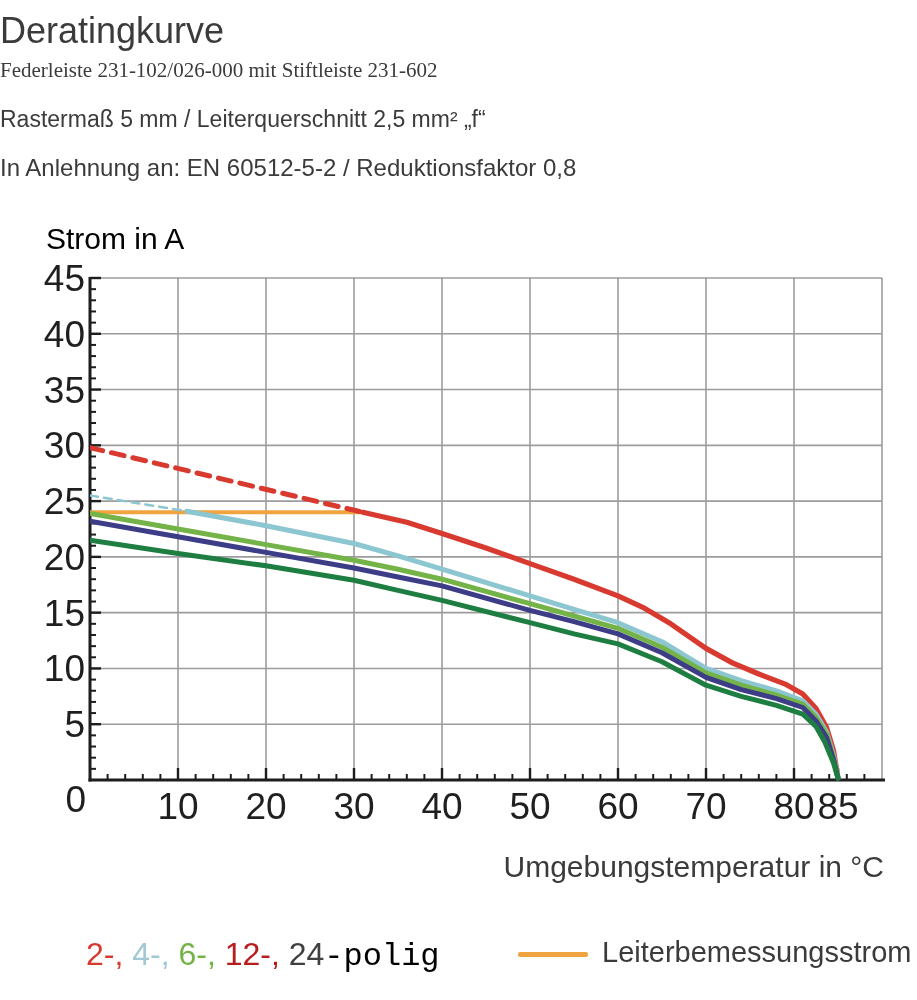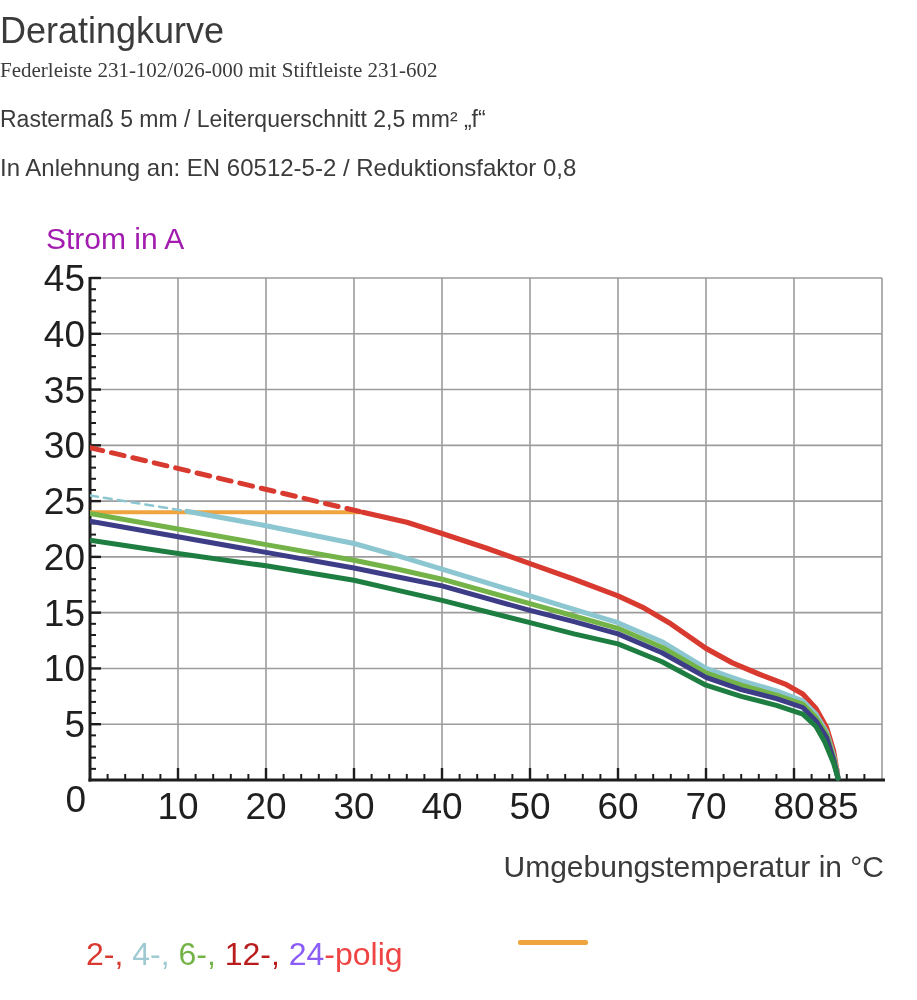--- a/index.html
+++ b/index.html
@@ -15,21 +15,21 @@
     text-align:left;
     color:#3b3b3b;
     white-space:nowrap;
   }
   .title-main{top:10px;font-size:36px;}
   .title-sub1{top:58px;font-size:21px;font-family:Liberation Serif, serif;}
   .title-sub2{top:106px;font-size:23px;}
   .title-sub3{top:154px;font-size:24px;}
   #ylabel{
     position:absolute;left:46px;top:222px;
-    font-size:30px;color:#a21caf;white-space:nowrap;
+    font-size:30px;color:#000000;white-space:nowrap;
   }
   #xlabel{
     position:absolute;right:33px;top:850px;
     font-size:30px;color:#3b3b3b;white-space:nowrap;
   }
   #plot-svg{position:absolute;left:0;top:0;}
   #legend-poles{
     position:absolute;left:86px;top:936px;
     font-size:32px;white-space:pre;
   }
@@ -203,17 +203,18 @@
       <text x="85" y="458.33333333333337" text-anchor="end">30</text>
       <text x="85" y="402.5555555555556" text-anchor="end">35</text>
       <text x="85" y="346.7777777777778" text-anchor="end">40</text>
       <text x="85" y="291" text-anchor="end">45</text>
       <text x="86" y="812" text-anchor="end">0</text>
     </g>
   </svg>
 
 <div id="xlabel">Umgebungstemperatur in °C</div>
 
-<div id="legend-poles"><span style="color: rgb(217, 58, 47);">2-, </span><span style="color: rgb(159, 201, 211);">4-, </span><span style="color: rgb(116, 179, 72);">6-, </span><span style="color: #b91c1c;">12-, </span><span style="color: #8b5cf6;">24</span><span style="color: #ef4444;">-polig</span></div>
+<div id="legend-poles"><span style="color: rgb(217, 58, 47);">2-, </span><span style="color: rgb(159, 201, 211);">4-, </span><span style="color: rgb(116, 179, 72);">6-, </span><span style="color: #b91c1c;">12-, </span><span style="color: #404040;">24</span><span style="color: #000000; font-family: Liberation Mono, monospace;">-polig</span></div>
 
 <div id="legend-ref">
   <div id="ref-swatch" style="background: rgb(240, 164, 63);"></div>
+  <div id="ref-label">Leiterbemessungsstrom</div>
 </div>
 
 </body></html>

